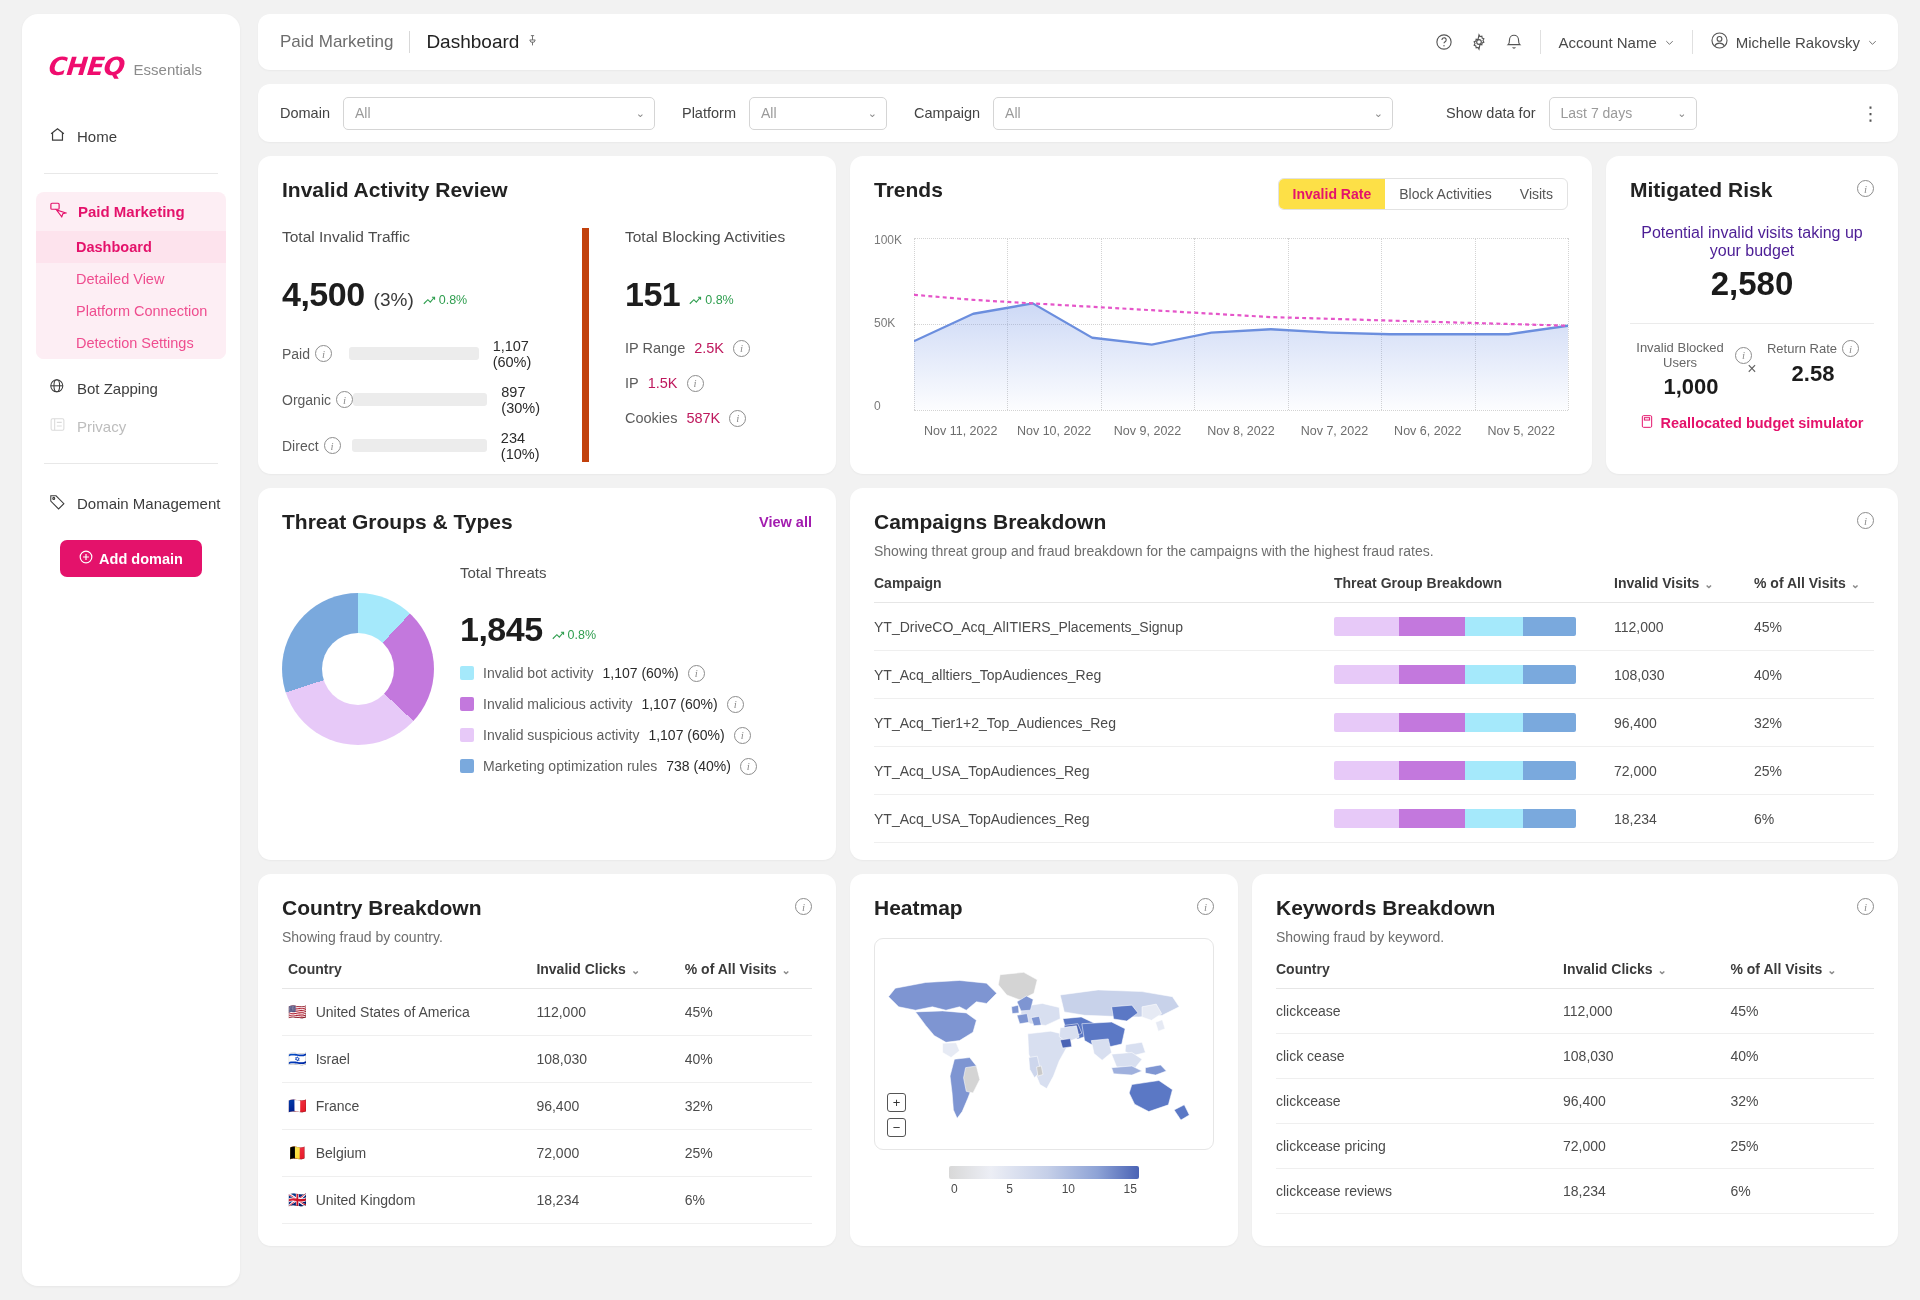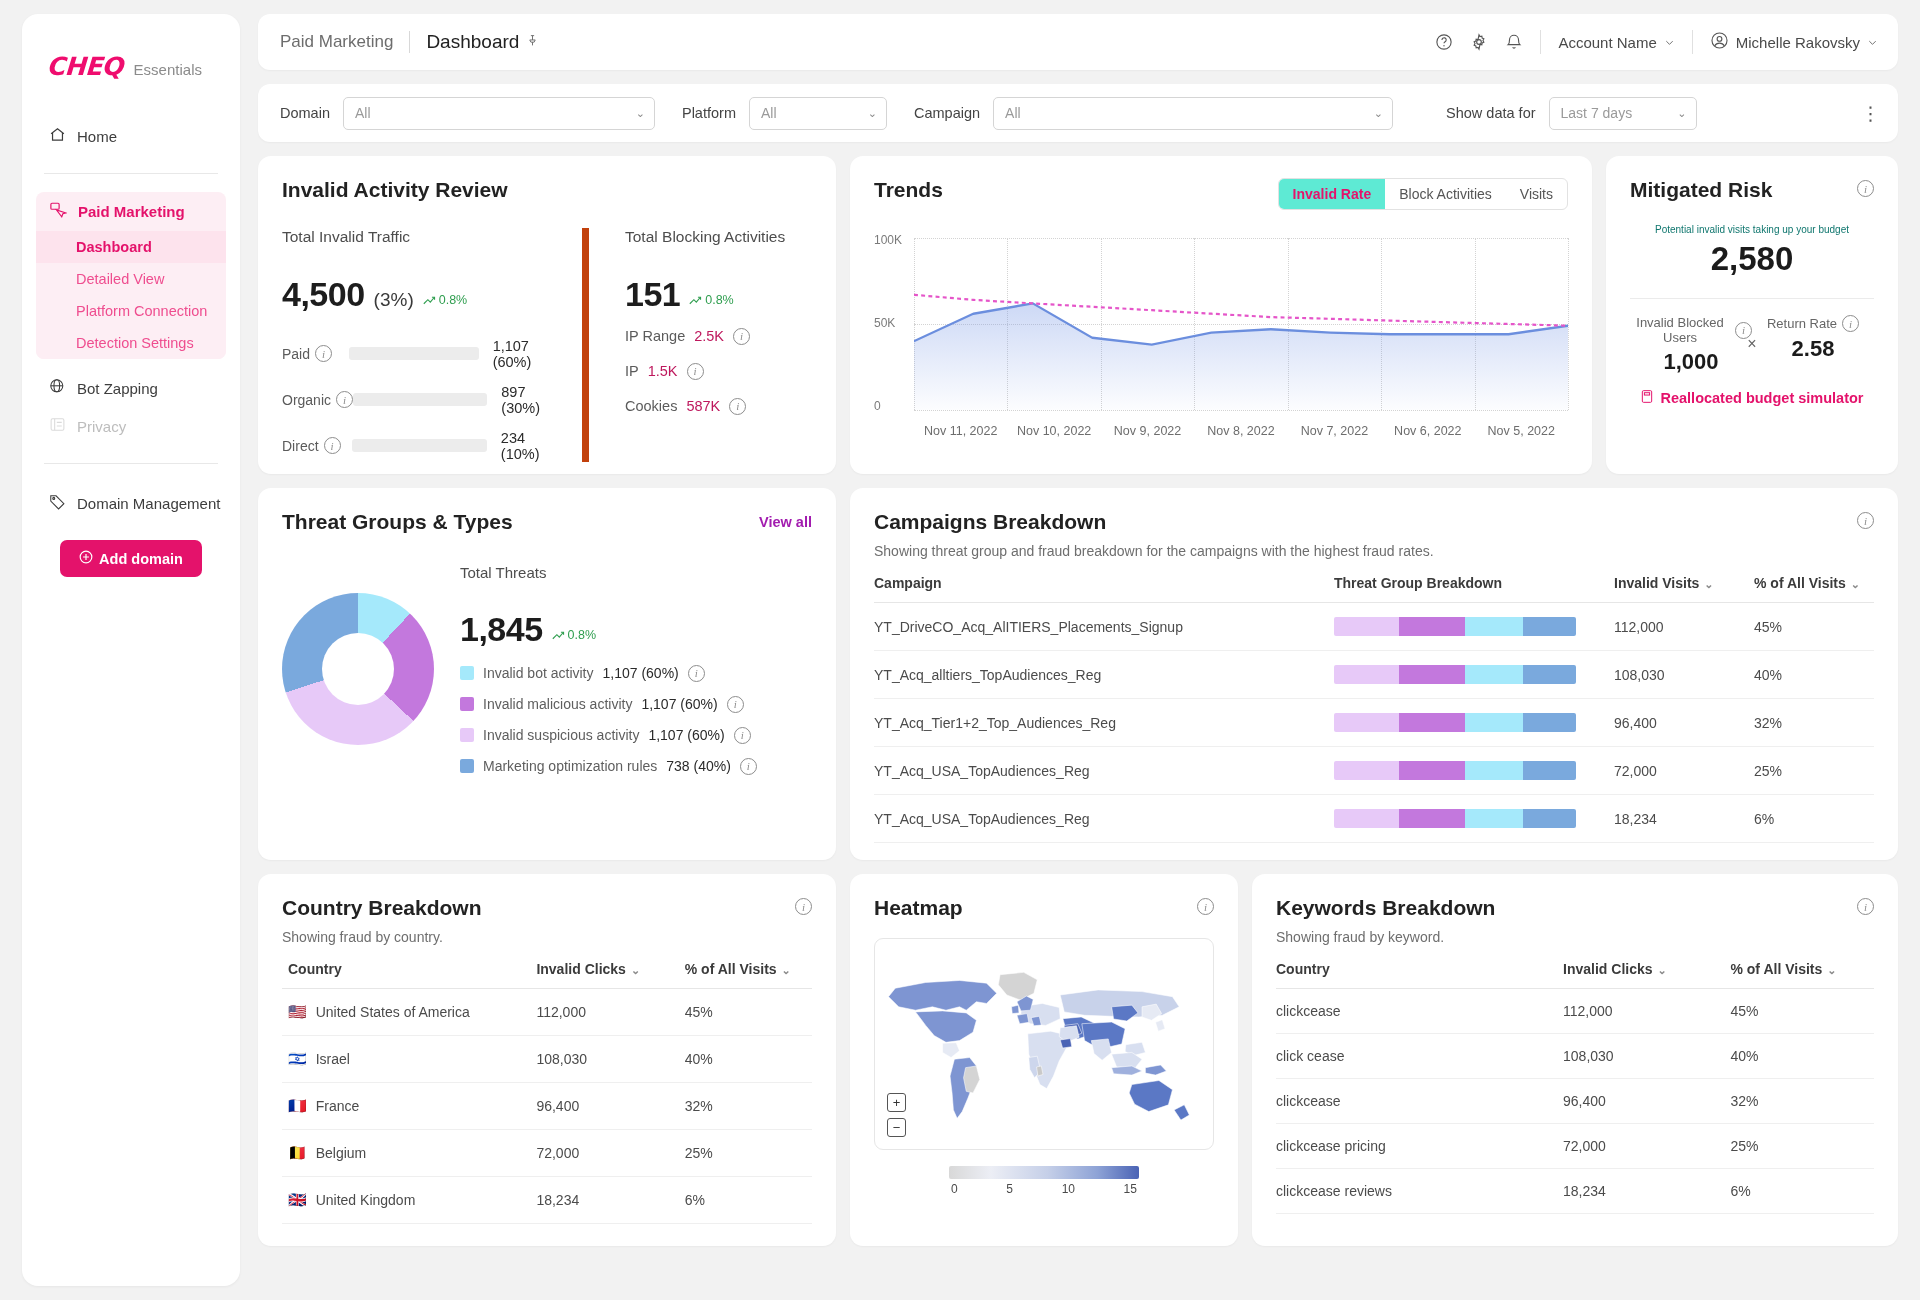--- a/index.html
+++ b/index.html
@@ -119,33 +119,33 @@
   .bar-track { width: 148px; height: 13px; background: #ececec; border-radius: 3px; overflow: hidden; }
   .bar-fill { height: 100%; border-radius: 3px; }
   .bar-val { margin-left: 14px; font-size: 14.5px; color: #2b2b2b; }
   .blk-row { display: flex; align-items: center; gap: 9px; font-size: 14.5px; color: #5b5b5b; margin-bottom: 18px; }
   .blk-row b { color: #be185d; font-weight: normal; }
 
   
   .trends { flex: 1; height: 318px; }
   .seg { position: absolute; top: 22px; right: 24px; display: flex; border: 1px solid #e2e2e2; border-radius: 6px; overflow: hidden; }
   .seg div { padding: 7px 14px; font-size: 14px; color: #555; cursor: pointer; }
-  .seg div.on { background: #5eead4; color: #e4126b; font-weight: bold; }
+  .seg div.on { background: #fde047; color: #e4126b; font-weight: bold; }
   .chartwrap { position: relative; margin-top: 36px; height: 200px; }
   .ylab { position: absolute; left: 0; font-size: 12px; color: #7a7a7a; }
   .plot { position: absolute; left: 40px; right: 0; top: 0; bottom: 28px; }
   .gline-h { position: absolute; left: 0; right: 0; border-top: 1px dotted #d3d3d3; }
   .gline-v { position: absolute; top: 0; bottom: 0; border-left: 1px dotted #d3d3d3; }
   .xaxis { position: absolute; left: 40px; right: 0; bottom: 0; display: flex; }
   .xaxis span { flex: 1; text-align: center; font-size: 12.5px; color: #6d6d6d; }
 
   
   .mrisk { width: 292px; height: 318px; text-align: center; }
   .mrisk .card-title { text-align: left; }
-  .mr-sub { font-size: 10px; color: #0f766e; margin-top: 22px; }
+  .mr-sub { font-size: 16px; color: #4c1d95; margin-top: 22px; }
   .mr-big { font-size: 33px; font-weight: bold; color: #1b1b1b; margin-top: 5px; }
   .mr-hr { height: 1px; background: #ebebeb; margin: 20px 0 16px; }
   .mr-cols { display: flex; position: relative; }
   .mr-col { flex: 1; }
   .mr-cl { font-size: 13px; color: #666; display: flex; align-items: center; justify-content: center; gap: 5px; }
   .mr-cv { font-size: 22px; font-weight: bold; color: #1b1b1b; margin-top: 4px; }
   .mr-x { position: absolute; left: 50%; top: 20px; transform: translateX(-50%); color: #666; font-size: 16px; }
   .mr-link { margin-top: 14px; font-size: 14.5px; color: #e4126b; font-weight: bold; cursor: pointer; display: flex; align-items: center; justify-content: center; gap: 6px; }
 
   
@@ -408,21 +408,21 @@
             <div class="stat-row">
               <span class="stat-big">151</span>
               <span class="delta">
                 <svg width="13" height="11" viewBox="0 0 16 12" fill="none" stroke="#2f9e4f" stroke-width="1.4">
                     <path d="M1 10L6 5l3 3 5-6"></path>
                     <path d="M11 2h3.2v3.2"></path>
                   </svg>
                 <span>0.8%</span>
               </span>
             </div>
-            <div style="margin-top:14px">
+            <div style="margin-top:26px">
               <div class="blk-row">
                 <span>IP Range</span>
                 <b>2.5K</b>
                 <span class="info-i">i</span>
               </div>
               <div class="blk-row">
                 <span>IP</span>
                 <b>1.5K</b>
                 <span class="info-i">i</span>
               </div>

